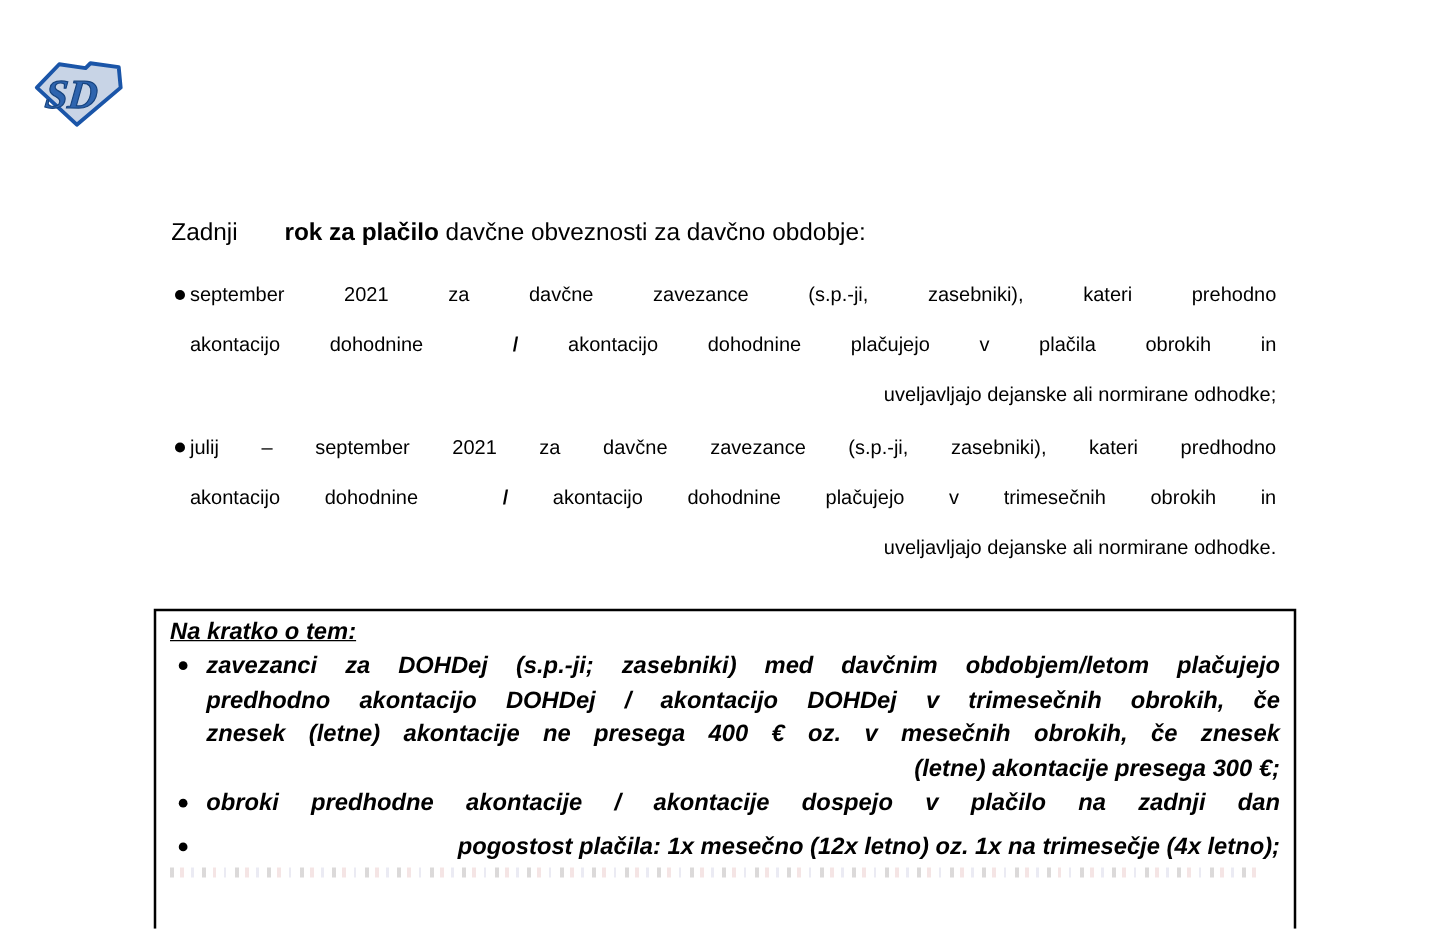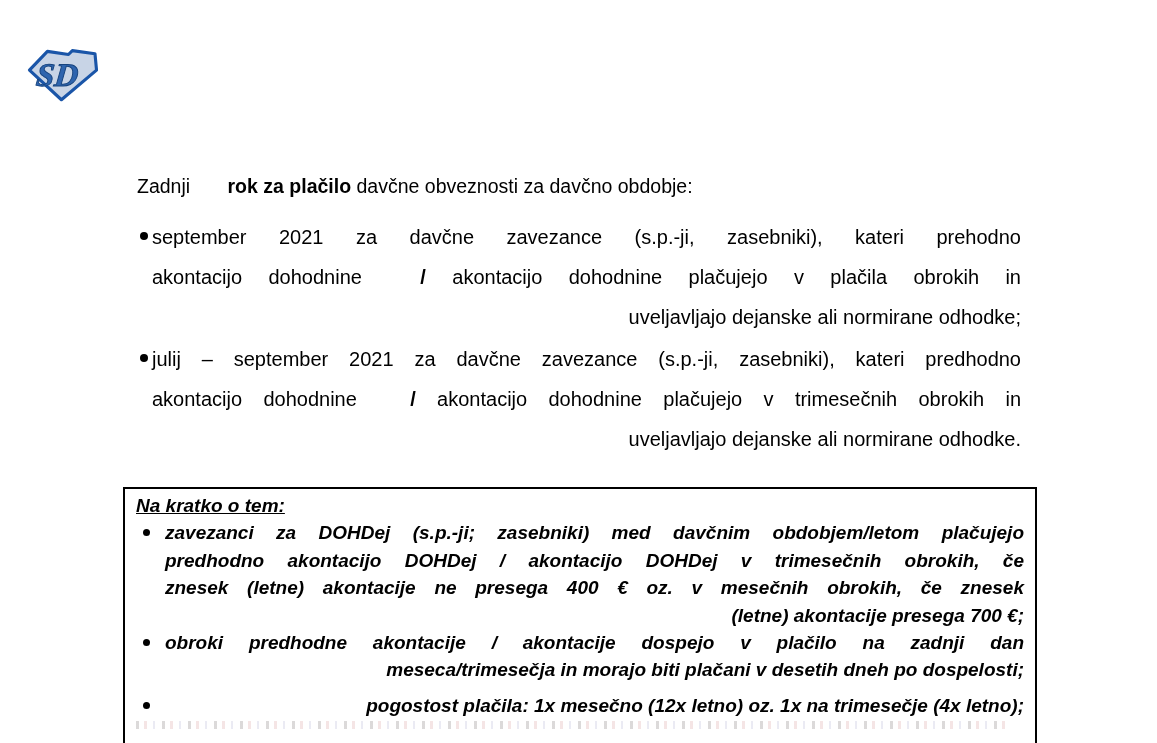--- a/index.html
+++ b/index.html
@@ -17,21 +17,21 @@
   }
   .b { font-weight:bold;padding-left:32px; }
 
   .bullets { position:absolute; left:137px; top:217px; width:884px; }
   .bullet { position:relative; padding-left:15px; }
   .bullet + .bullet { margin-top:2px; }
   .dot {
     position:absolute; left:3px; top:15px; width:8px; height:8px;
     background:#000; border-radius:50%;
   }
-  .btext { font-size:20px; line-height:40px; }
+  .btext { font-size:16px; line-height:40px; }
   .jline { text-align:justify; text-align-last:justify; white-space:pre-wrap; }
   .jline-last { text-align:right; white-space:pre-wrap; }
 
   .info-box {
     position:absolute; left:123px; top:487px; width:914px; height:300px;
     border:2px solid #000; padding:3px 11px;
     font-style:italic; font-weight:bold; font-size:19px; line-height:27.4px;
   }
   .box-heading span { text-decoration:underline;text-align:center; }
   .box-bullet { position:relative; padding-left:29px; }
@@ -84,27 +84,26 @@
 
   <div class="info-box">
 
     <div class="box-heading"><span>Na kratko o tem:</span></div>
 
     <div class="box-bullet">
       <span class="dot"></span>
       <div class="jline">zavezanci za DOHDej (s.p.-ji; zasebniki) med davčnim obdobjem/letom plačujejo</div>
       <div class="jline">predhodno akontacijo DOHDej / akontacijo DOHDej v trimesečnih obrokih, če</div>
       <div class="jline">znesek (letne) akontacije ne presega 400 € oz. v mesečnih obrokih, če znesek</div>
-      <div class="jline-last">(letne) akontacije presega 700 €;</div>
+      <div class="jline-last">(letne) akontacije presega 300 €;</div>
     </div>
 
     <div class="box-bullet">
       <span class="dot"></span>
       <div class="jline">obroki predhodne akontacije / akontacije dospejo v plačilo na zadnji dan</div>
-      <div class="jline-last">meseca/trimesečja in morajo biti plačani v desetih dneh po dospelosti;</div>
     </div>
 
     <div class="box-bullet spaced">
       <span class="dot"></span>
       <div class="jline-last">pogostost plačila: 1x mesečno (12x letno) oz. 1x na trimesečje (4x letno);</div>
     </div>
 
     <div class="clipped-line"></div>
 
   </div>

